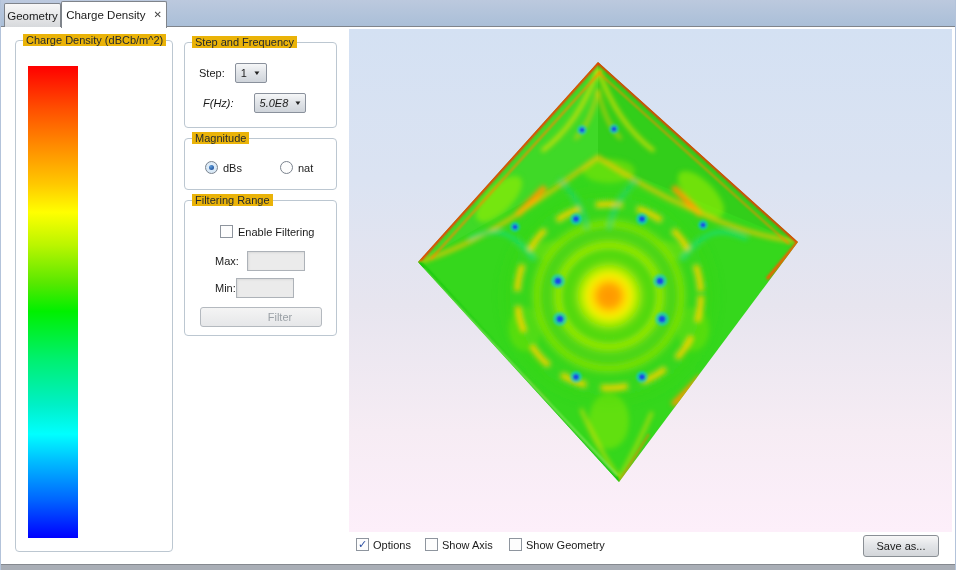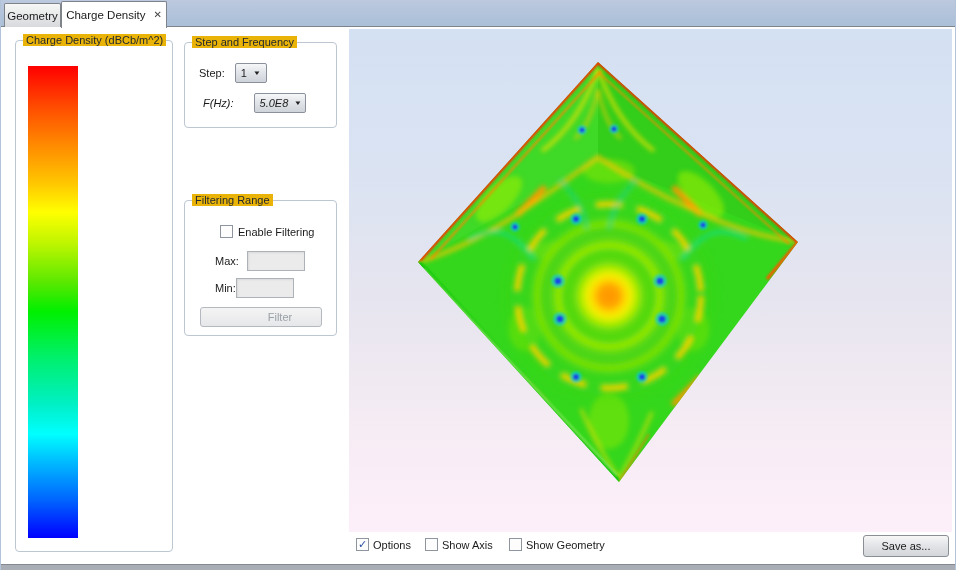--- a/index.html
+++ b/index.html
@@ -45,21 +45,21 @@
          box-shadow:inset 1px 1px 2px rgba(0,0,0,0.08);box-sizing:border-box;}
   .btn{border:1px solid #8a8f95;border-radius:3px;background:linear-gradient(#f7f7f7,#e3e5e8 45%,#d3d6da);
        font-family:inherit;font-size:11px;color:#1b1b1b;}
   .btn:disabled{color:#9aa0a6;border-color:#b4b9bf;background:linear-gradient(#f4f4f4,#e6e7e9);}
   
   #viewport{position:absolute;left:348px;top:29px;width:603px;height:503px;
     background:linear-gradient(to bottom,#d4e1f3 0%,#dbe3f2 30%,#e7e5ef 55%,#f6ecf4 80%,#fdeffa 100%);}
   #viewport svg{display:block;}
   
   .bitem{position:absolute;display:flex;align-items:center;gap:4px;}
-  #save-btn{position:absolute;left:862px;top:535px;width:86px;height:22px;}
+  #save-btn{position:absolute;left:862px;top:535px;width:76px;height:22px;}
   #bottom-frame{position:absolute;left:0;bottom:0;width:100%;height:6px;
     background:#a9aeb6;border-top:1px solid #85898f;box-sizing:border-box;}
   .lbl{white-space:nowrap;}
 </style>
 </head>
 <body>
 
 <div id="window">
 
   <div id="tabbar">
@@ -88,20 +88,31 @@
     </div>
     <div class="row" style="left:18px;top:50px;gap:20px;font-style:italic;">
       <span class="lbl">F(Hz):</span>
       <div class="combo" style="width:52px;">
         <span>5.0E8</span>
         <span class="arrow">▼</span>
       </div>
     </div>
   </div>
 
+  <div class="group" id="grp-mag">
+    <span class="legend">Magnitude</span>
+    <div class="row" style="left:20px;top:22px;gap:5px;">
+      <span class="radio checked"></span>
+      <span class="lbl">dBs</span>
+    </div>
+    <div class="row" style="left:95px;top:22px;gap:5px;">
+      <span class="radio"></span>
+      <span class="lbl">nat</span>
+    </div>
+  </div>
 
   <div class="group" id="grp-filter">
     <span class="legend">Filtering Range</span>
     <div class="row" style="left:18px;top:24px;gap:5px;padding-left:17px;">
       <span class="cb"></span>
       <span class="lbl">Enable Filtering</span>
     </div>
     <div class="row" style="left:30px;top:50px;gap:8px;">
       <span class="lbl">Max:</span>
       <div class="field"></div>

